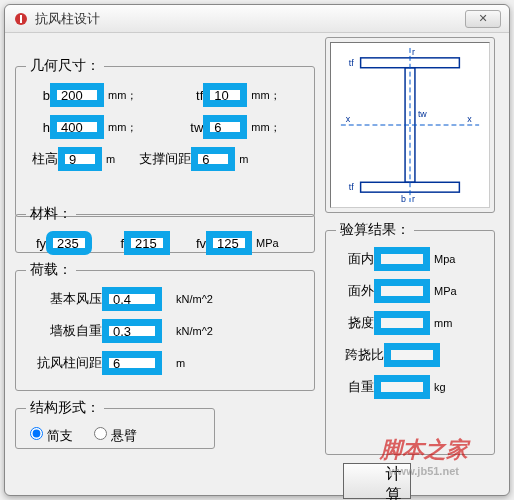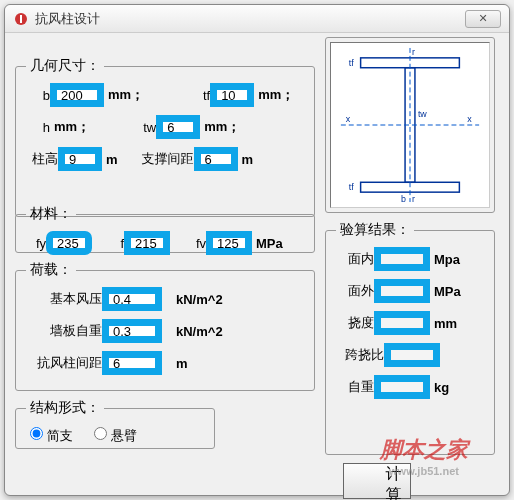--- a/index.html
+++ b/index.html
@@ -63,21 +63,21 @@
 .row label.l { display: inline-block; text-align: right; }
 input[type=text] {
   border: 7px solid #0ea5e9;
   background: #fff;
   height: 21px;
   padding: 5px 4px;
   font-size: 13px;
   font-family: inherit;
 }
 input[readonly] { background: #f4f4f4; }
-.unit { margin-left: 4px; font-size: 13px; font-weight: bold; }
+.unit { margin-left: 4px; font-size: 11px; }
 .diagram {
   width: 100%; height: 100%;
   background: #fff;
   border: 1px inset #ccc;
 }
 .radio-group label { margin-right: 18px; font-size: 13px; }
 .btn {
   position: absolute;
   width: 68px; height: 36px;
   border: 1px solid #666;
@@ -121,20 +121,21 @@
       <div class="row">
         <label class="l" style="width:24px">b</label>
         <input type="text" style="width: 54px;" value="200">
         <span class="unit">mm；</span>
         <label class="l" style="width:46px;margin-left:20px">tf</label>
         <input type="text" style="width: 44px;" value="10">
         <span class="unit">mm；</span>
       </div>
       <div class="row">
         <label class="l" style="width:24px">h</label>
+        <input type="text" style="width: 54px;" value="400">
         <span class="unit">mm；</span>
         <label class="l" style="width:46px;margin-left:20px">tw</label>
         <input type="text" style="width: 44px;" value="6">
         <span class="unit">mm；</span>
       </div>
       <div class="row">
         <label class="l" style="width:32px">柱高</label>
         <input type="text" style="width: 44px;" value="9">
         <span class="unit">m</span>
         <label class="l" style="width:62px;margin-left:14px">支撑间距</label>

